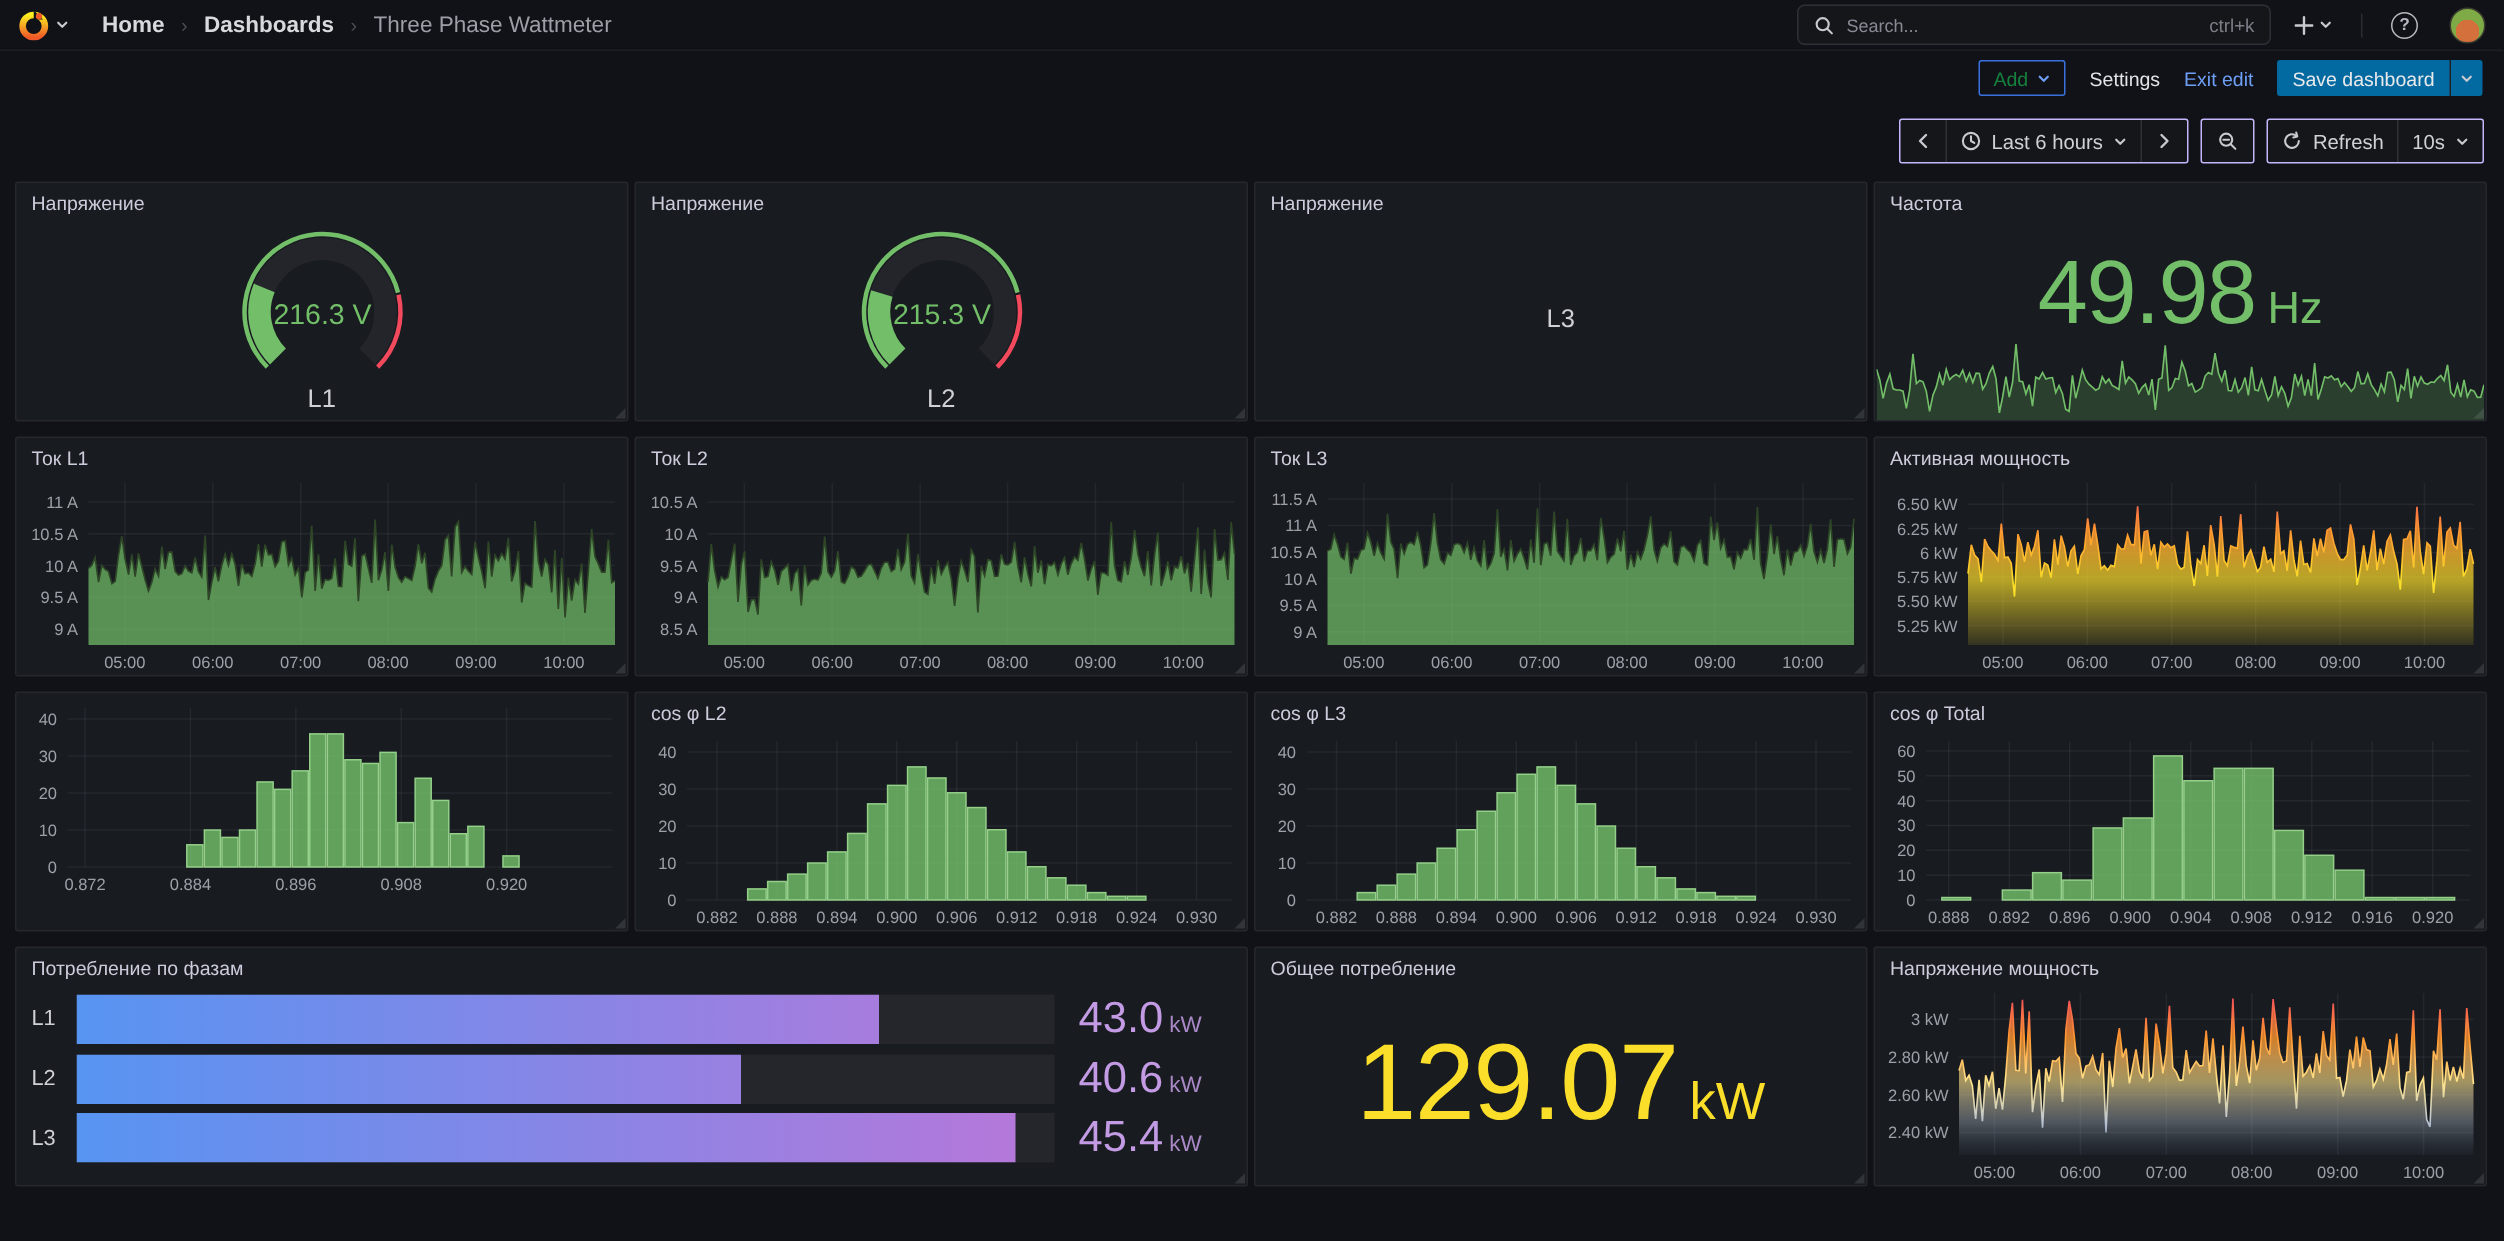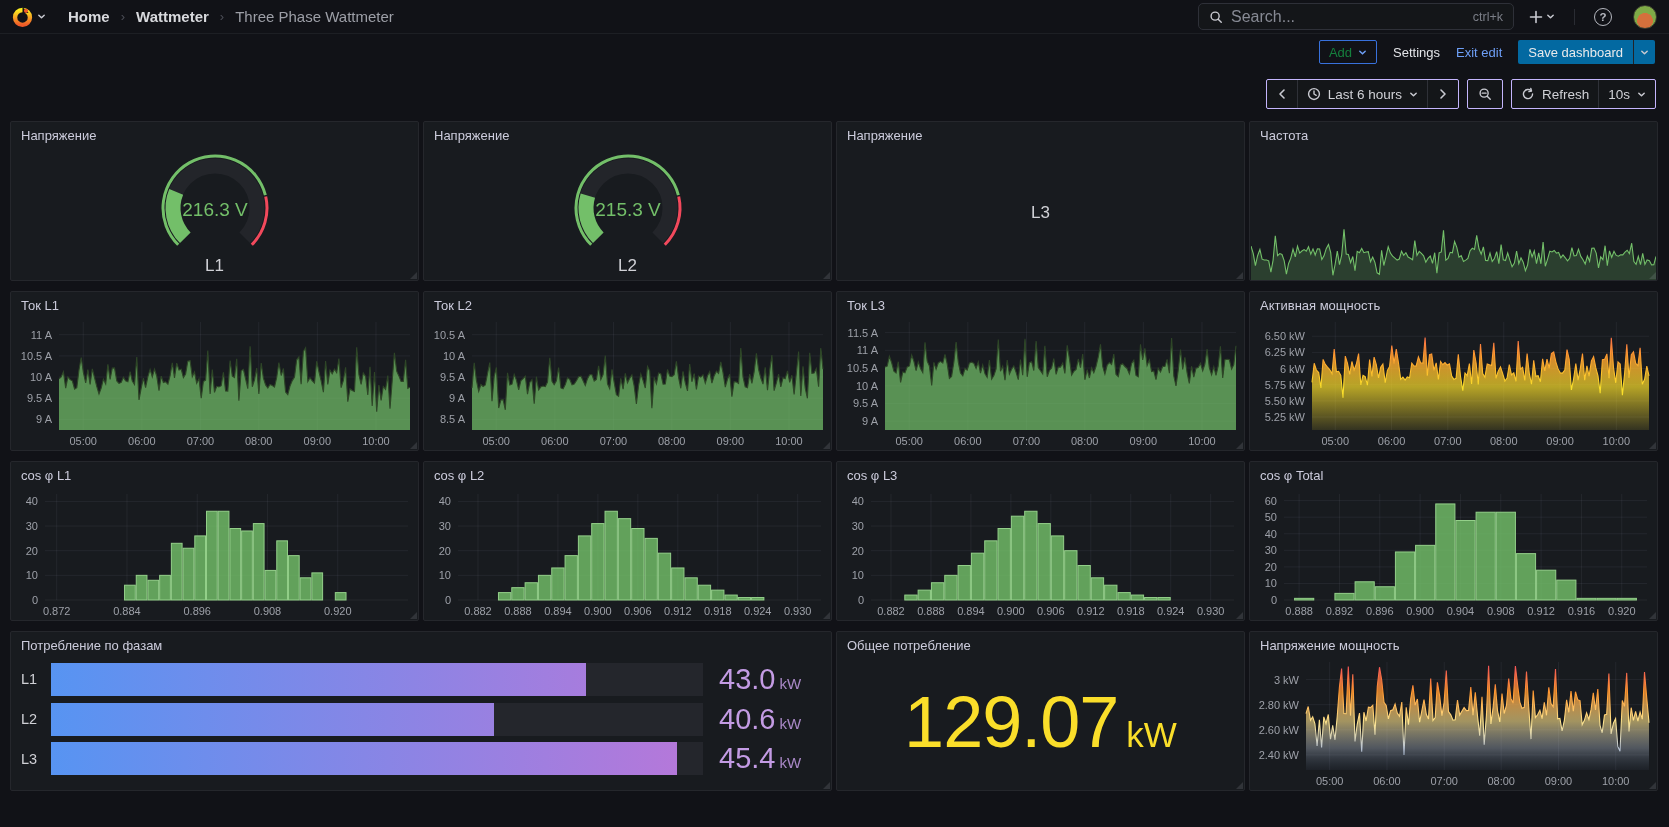--- a/index.html
+++ b/index.html
@@ -6,21 +6,21 @@
   html,body{width:1669px;height:827px;overflow:hidden}
   body{background:#111217;color:#ccccdc;font-family:"Liberation Sans","DejaVu Sans",sans-serif;font-size:13px}
   svg{display:block}
   
   .topnav{height:34px;display:flex;align-items:center;padding:0 12px;gap:8px;border-bottom:1px solid #1d1f24}
   .logo-wrap{display:flex;align-items:center;gap:4px;margin-right:14px;cursor:pointer}
   .crumb{font-size:15px;font-weight:600;color:#d8d9dd;cursor:pointer}
   .crumb.current{font-weight:400;color:#9d9fa7}
   .crumb-sep{color:#4c4e57;font-size:13px;padding:0 3px}
   .searchbox{margin-left:auto;width:316px;height:27px;display:flex;align-items:center;gap:8px;padding:0 10px;background:#141619;border:1px solid #2e3038;border-radius:5px;cursor:text}
-  .search-ph{color:#878a94;font-size:16px}
+  .search-ph{color:#878a94;font-size:12px}
   .kbd{margin-left:auto;color:#7b7e87;font-size:12.5px}
   .nav-ico{display:flex;align-items:center;gap:3px;padding:0 7px;height:26px;cursor:pointer;color:#ccccdc}
   .vdiv{width:1px;height:16px;background:#2a2c33;margin:0 4px}
   .help-circ{width:18px;height:18px;border:1.4px solid #b6b8c0;border-radius:50%;display:flex;align-items:center;justify-content:center;font-size:11.5px;font-weight:600;color:#b6b8c0}
   .avatar{width:24px;height:24px;border-radius:50%;margin-left:6px;cursor:pointer;background:radial-gradient(circle at 50% 68%,#d4703c 0 42%,#7fab47 43%);border:1px solid #3a3c30}
   
   .editbar{height:30px;display:flex;align-items:center;justify-content:flex-end;gap:16px;padding-right:14px;margin-top:3px}
   .btn-add{display:flex;align-items:center;gap:6px;height:24px;padding:0 9px;border:1px solid #3871dc;border-radius:2px;color:#15803d;font-size:13px;font-weight:500;cursor:pointer;background:transparent}
   .btn-text{color:#e3e4e8;font-size:13px;font-weight:500;cursor:pointer}
   .btn-link{color:#6e9ff7;font-size:13px;font-weight:500;cursor:pointer}
@@ -82,21 +82,21 @@
       <circle cx="12" cy="13" r="8.5" fill="none" stroke="url(#glg)" stroke-width="5"></circle>
       <path d="M12 1 L19 8 L12 8 Z" fill="#111217"></path>
       <circle cx="16" cy="5.5" r="2.4" fill="#f05a28"></circle>
     </svg>
     <svg width="9" height="9" viewBox="0 0 10 10">
         <path d="M2 3.5 L5 6.5 L8 3.5" class="icon-stroke"></path>
       </svg>
   </div>
   <span class="crumb">Home</span>
   <span class="crumb-sep">›</span>
-  <span class="crumb">Wattmeter</span>
+  <span class="crumb">Dashboards</span>
   <span class="crumb-sep">›</span>
   <span class="crumb current">Three Phase Wattmeter</span>
 
   <div class="searchbox">
     <svg width="14" height="14" viewBox="0 0 16 16">
         <circle cx="7" cy="7" r="4.6" class="icon-stroke"></circle>
         <path d="M10.5 10.5 L14 14" class="icon-stroke"></path>
       </svg>
     <span class="search-ph">Search...</span>
     <span class="kbd">ctrl+k</span>
@@ -217,20 +217,24 @@
   </div>
   <div class="panel">
     <div class="ptitle">Напряжение</div>
     <div class="gauge-area">
       <div class="gauge-label">L3</div>
     </div>
   </div>
   <div class="panel">
     <div class="ptitle">Частота</div>
     <div class="stat-wrap with-spark">
+      <div class="stat green">
+        <span class="num">49.98</span>
+        <span class="unit">Hz</span>
+      </div>
       <div class="spark chart">
           <svg width="405" height="54">
             <path d="M0.0,20.1L2.2,27.3L4.4,39.6L6.6,29.7L8.9,23.5L11.1,33.2L13.3,34.0L15.5,34.0L17.7,34.8L19.9,46.2L22.1,34.1L24.3,9.9L26.6,29.7L28.8,27.6L31.0,28.5L33.2,34.9L35.4,48.2L37.6,37.5L39.8,32.1L42.0,23.2L44.3,30.8L46.5,20.2L48.7,27.1L50.9,25.0L53.1,23.6L55.3,25.2L57.5,20.8L59.8,28.1L62.0,22.9L64.2,29.0L66.4,22.8L68.6,23.0L70.8,33.5L73.0,29.8L75.2,22.7L77.5,18.4L79.7,26.6L81.9,49.3L84.1,38.5L86.3,25.1L88.5,38.7L90.7,29.0L93.0,3.4L95.2,28.1L97.4,28.5L99.6,36.6L101.8,30.5L104.0,44.7L106.2,25.4L108.4,26.7L110.7,22.4L112.9,26.7L115.1,26.0L117.3,25.7L119.5,35.8L121.7,31.0L123.9,36.3L126.1,46.8L128.4,48.2L130.6,24.3L132.8,39.5L135.0,30.6L137.2,20.7L139.4,27.1L141.6,30.1L143.9,32.1L146.1,34.1L148.3,33.0L150.5,25.2L152.7,29.3L154.9,26.7L157.1,31.0L159.3,32.2L161.6,33.7L163.8,14.6L166.0,29.4L168.2,25.4L170.4,27.3L172.6,29.8L174.8,36.2L177.0,32.4L179.3,30.1L181.5,37.4L183.7,26.7L185.9,47.2L188.1,26.9L190.3,25.9L192.5,4.2L194.8,34.2L197.0,32.4L199.2,26.3L201.4,26.8L203.6,15.5L205.8,21.3L208.0,31.2L210.2,29.7L212.5,35.4L214.7,34.1L216.9,32.4L219.1,24.7L221.3,22.3L223.5,23.5L225.7,9.4L228.0,22.8L230.2,28.2L232.4,20.9L234.6,34.4L236.8,34.6L239.0,27.1L241.2,35.5L243.4,32.6L245.7,25.7L247.9,37.6L250.1,18.5L252.3,33.9L254.5,34.5L256.7,27.0L258.9,34.2L261.1,40.8L263.4,37.1L265.6,25.0L267.8,37.7L270.0,31.8L272.2,36.2L274.4,44.8L276.6,39.0L278.9,23.3L281.1,30.9L283.3,24.8L285.5,37.7L287.7,26.9L289.9,37.8L292.1,16.1L294.3,40.3L296.6,33.1L298.8,25.2L301.0,26.0L303.2,24.5L305.4,27.2L307.6,26.4L309.8,31.8L312.0,29.0L314.3,31.8L316.5,34.9L318.7,32.3L320.9,21.7L323.1,29.9L325.3,29.6L327.5,23.2L329.8,30.4L332.0,33.7L334.2,37.9L336.4,30.0L338.6,35.2L340.8,22.3L343.0,22.1L345.2,27.1L347.5,41.9L349.7,30.9L351.9,33.7L354.1,19.7L356.3,39.6L358.5,24.9L360.7,31.4L363.0,25.3L365.2,29.4L367.4,30.2L369.6,28.7L371.8,28.9L374.0,26.2L376.2,24.3L378.4,27.7L380.7,17.2L382.9,35.5L385.1,38.3L387.3,30.3L389.5,38.7L391.7,27.3L393.9,38.4L396.1,33.9L398.4,34.7L400.6,38.9L402.8,38.8L405.0,30.5L405,54L0,54Z" fill="rgba(115,191,105,0.22)" stroke="none"></path>
             <path d="M0.0,20.1L2.2,27.3L4.4,39.6L6.6,29.7L8.9,23.5L11.1,33.2L13.3,34.0L15.5,34.0L17.7,34.8L19.9,46.2L22.1,34.1L24.3,9.9L26.6,29.7L28.8,27.6L31.0,28.5L33.2,34.9L35.4,48.2L37.6,37.5L39.8,32.1L42.0,23.2L44.3,30.8L46.5,20.2L48.7,27.1L50.9,25.0L53.1,23.6L55.3,25.2L57.5,20.8L59.8,28.1L62.0,22.9L64.2,29.0L66.4,22.8L68.6,23.0L70.8,33.5L73.0,29.8L75.2,22.7L77.5,18.4L79.7,26.6L81.9,49.3L84.1,38.5L86.3,25.1L88.5,38.7L90.7,29.0L93.0,3.4L95.2,28.1L97.4,28.5L99.6,36.6L101.8,30.5L104.0,44.7L106.2,25.4L108.4,26.7L110.7,22.4L112.9,26.7L115.1,26.0L117.3,25.7L119.5,35.8L121.7,31.0L123.9,36.3L126.1,46.8L128.4,48.2L130.6,24.3L132.8,39.5L135.0,30.6L137.2,20.7L139.4,27.1L141.6,30.1L143.9,32.1L146.1,34.1L148.3,33.0L150.5,25.2L152.7,29.3L154.9,26.7L157.1,31.0L159.3,32.2L161.6,33.7L163.8,14.6L166.0,29.4L168.2,25.4L170.4,27.3L172.6,29.8L174.8,36.2L177.0,32.4L179.3,30.1L181.5,37.4L183.7,26.7L185.9,47.2L188.1,26.9L190.3,25.9L192.5,4.2L194.8,34.2L197.0,32.4L199.2,26.3L201.4,26.8L203.6,15.5L205.8,21.3L208.0,31.2L210.2,29.7L212.5,35.4L214.7,34.1L216.9,32.4L219.1,24.7L221.3,22.3L223.5,23.5L225.7,9.4L228.0,22.8L230.2,28.2L232.4,20.9L234.6,34.4L236.8,34.6L239.0,27.1L241.2,35.5L243.4,32.6L245.7,25.7L247.9,37.6L250.1,18.5L252.3,33.9L254.5,34.5L256.7,27.0L258.9,34.2L261.1,40.8L263.4,37.1L265.6,25.0L267.8,37.7L270.0,31.8L272.2,36.2L274.4,44.8L276.6,39.0L278.9,23.3L281.1,30.9L283.3,24.8L285.5,37.7L287.7,26.9L289.9,37.8L292.1,16.1L294.3,40.3L296.6,33.1L298.8,25.2L301.0,26.0L303.2,24.5L305.4,27.2L307.6,26.4L309.8,31.8L312.0,29.0L314.3,31.8L316.5,34.9L318.7,32.3L320.9,21.7L323.1,29.9L325.3,29.6L327.5,23.2L329.8,30.4L332.0,33.7L334.2,37.9L336.4,30.0L338.6,35.2L340.8,22.3L343.0,22.1L345.2,27.1L347.5,41.9L349.7,30.9L351.9,33.7L354.1,19.7L356.3,39.6L358.5,24.9L360.7,31.4L363.0,25.3L365.2,29.4L367.4,30.2L369.6,28.7L371.8,28.9L374.0,26.2L376.2,24.3L378.4,27.7L380.7,17.2L382.9,35.5L385.1,38.3L387.3,30.3L389.5,38.7L391.7,27.3L393.9,38.4L396.1,33.9L398.4,34.7L400.6,38.9L402.8,38.8L405.0,30.5" fill="none" stroke="#73BF69" stroke-width="1.1"></path>
           </svg>
         </div>
     </div>
   </div>
 
   <div class="panel">
@@ -370,21 +374,20 @@
               <stop offset="1" stop-color="#FADE2A" stop-opacity="0.12"></stop>
             </linearGradient>
           </defs>
           <path d="M62.0,68.4L64.2,49.2L66.4,56.0L68.7,58.6L70.9,74.0L73.1,45.4L75.3,50.4L77.5,53.2L79.7,55.5L82.0,59.7L84.2,35.1L86.4,57.8L88.6,57.3L90.8,61.5L93.0,83.7L95.3,42.1L97.5,49.3L99.7,60.5L101.9,47.5L104.1,56.0L106.3,50.3L108.6,39.5L110.8,70.9L113.0,61.4L115.2,62.7L117.4,71.2L119.6,45.6L121.9,62.4L124.1,43.1L126.3,50.7L128.5,63.8L130.7,53.3L132.9,50.1L135.2,68.6L137.4,56.4L139.6,52.4L141.8,31.6L144.0,49.4L146.3,35.1L148.5,49.0L150.7,65.3L152.9,63.1L155.1,66.1L157.3,62.9L159.6,63.7L161.8,49.2L164.0,52.0L166.2,51.9L168.4,42.8L170.6,48.8L172.9,49.4L175.1,23.6L177.3,61.8L179.5,40.6L181.7,39.9L183.9,56.3L186.2,48.9L188.4,65.5L190.6,47.5L192.8,50.7L195.0,48.6L197.2,51.1L199.5,49.9L201.7,62.1L203.9,65.4L206.1,64.1L208.3,40.3L210.5,62.3L212.8,76.6L215.0,59.0L217.2,61.7L219.4,49.5L221.6,70.0L223.8,36.1L226.1,49.0L228.3,70.4L230.5,30.0L232.7,59.6L234.9,63.2L237.2,49.9L239.4,50.8L241.6,51.6L243.8,28.8L246.0,64.3L248.2,57.1L250.5,52.8L252.7,59.6L254.9,67.0L257.1,64.1L259.3,50.5L261.5,60.9L263.8,58.8L266.0,67.3L268.2,27.1L270.4,55.1L272.6,53.2L274.8,66.5L277.1,39.6L279.3,59.5L281.5,70.2L283.7,46.4L285.9,62.3L288.1,61.7L290.4,67.7L292.6,44.9L294.8,56.8L297.0,45.1L299.2,54.2L301.4,39.5L303.7,38.0L305.9,48.1L308.1,54.9L310.3,59.0L312.5,59.1L314.8,56.0L317.0,35.6L319.2,45.3L321.4,75.9L323.6,65.0L325.8,49.6L328.1,66.2L330.3,54.7L332.5,39.5L334.7,66.1L336.9,51.8L339.1,62.1L341.4,46.8L343.6,42.6L345.8,53.7L348.0,61.9L350.2,79.1L352.4,45.6L354.7,45.2L356.9,39.9L359.1,64.3L361.3,23.8L363.5,53.5L365.7,68.8L368.0,47.9L370.2,50.1L372.4,81.3L374.6,59.6L376.8,30.4L379.0,63.7L381.3,40.7L383.5,37.9L385.7,49.3L387.9,51.6L390.1,33.9L392.3,70.3L394.6,65.3L396.8,52.1L399.0,61.9L399,116L62,116Z" fill="url(#g_p_activef)" stroke="none"></path>
           <path d="M62.0,68.4L64.2,49.2L66.4,56.0L68.7,58.6L70.9,74.0L73.1,45.4L75.3,50.4L77.5,53.2L79.7,55.5L82.0,59.7L84.2,35.1L86.4,57.8L88.6,57.3L90.8,61.5L93.0,83.7L95.3,42.1L97.5,49.3L99.7,60.5L101.9,47.5L104.1,56.0L106.3,50.3L108.6,39.5L110.8,70.9L113.0,61.4L115.2,62.7L117.4,71.2L119.6,45.6L121.9,62.4L124.1,43.1L126.3,50.7L128.5,63.8L130.7,53.3L132.9,50.1L135.2,68.6L137.4,56.4L139.6,52.4L141.8,31.6L144.0,49.4L146.3,35.1L148.5,49.0L150.7,65.3L152.9,63.1L155.1,66.1L157.3,62.9L159.6,63.7L161.8,49.2L164.0,52.0L166.2,51.9L168.4,42.8L170.6,48.8L172.9,49.4L175.1,23.6L177.3,61.8L179.5,40.6L181.7,39.9L183.9,56.3L186.2,48.9L188.4,65.5L190.6,47.5L192.8,50.7L195.0,48.6L197.2,51.1L199.5,49.9L201.7,62.1L203.9,65.4L206.1,64.1L208.3,40.3L210.5,62.3L212.8,76.6L215.0,59.0L217.2,61.7L219.4,49.5L221.6,70.0L223.8,36.1L226.1,49.0L228.3,70.4L230.5,30.0L232.7,59.6L234.9,63.2L237.2,49.9L239.4,50.8L241.6,51.6L243.8,28.8L246.0,64.3L248.2,57.1L250.5,52.8L252.7,59.6L254.9,67.0L257.1,64.1L259.3,50.5L261.5,60.9L263.8,58.8L266.0,67.3L268.2,27.1L270.4,55.1L272.6,53.2L274.8,66.5L277.1,39.6L279.3,59.5L281.5,70.2L283.7,46.4L285.9,62.3L288.1,61.7L290.4,67.7L292.6,44.9L294.8,56.8L297.0,45.1L299.2,54.2L301.4,39.5L303.7,38.0L305.9,48.1L308.1,54.9L310.3,59.0L312.5,59.1L314.8,56.0L317.0,35.6L319.2,45.3L321.4,75.9L323.6,65.0L325.8,49.6L328.1,66.2L330.3,54.7L332.5,39.5L334.7,66.1L336.9,51.8L339.1,62.1L341.4,46.8L343.6,42.6L345.8,53.7L348.0,61.9L350.2,79.1L352.4,45.6L354.7,45.2L356.9,39.9L359.1,64.3L361.3,23.8L363.5,53.5L365.7,68.8L368.0,47.9L370.2,50.1L372.4,81.3L374.6,59.6L376.8,30.4L379.0,63.7L381.3,40.7L383.5,37.9L385.7,49.3L387.9,51.6L390.1,33.9L392.3,70.3L394.6,65.3L396.8,52.1L399.0,61.9" fill="none" stroke="url(#g_p_active)" stroke-width="1.1"></path>
         </svg>
       </div>
   </div>
 
   <div class="panel">
-    <div class="ptitle">cos φ L1</div>
     <div class="chart">
         <svg width="407" height="136">
           <line x1="45.70967741935484" x2="45.70967741935484" y1="10" y2="116" stroke="rgba(204,204,220,0.07)"></line>
           <text x="45.70967741935484" y="131" text-anchor="middle" fill="#9da0a8" font-size="11">0.872</text>
           <line x1="115.96774193548387" x2="115.96774193548387" y1="10" y2="116" stroke="rgba(204,204,220,0.07)"></line>
           <text x="115.96774193548387" y="131" text-anchor="middle" fill="#9da0a8" font-size="11">0.884</text>
           <line x1="186.2258064516129" x2="186.2258064516129" y1="10" y2="116" stroke="rgba(204,204,220,0.07)"></line>
           <text x="186.2258064516129" y="131" text-anchor="middle" fill="#9da0a8" font-size="11">0.896</text>
           <line x1="256.48387096774195" x2="256.48387096774195" y1="10" y2="116" stroke="rgba(204,204,220,0.07)"></line>
           <text x="256.48387096774195" y="131" text-anchor="middle" fill="#9da0a8" font-size="11">0.908</text>

